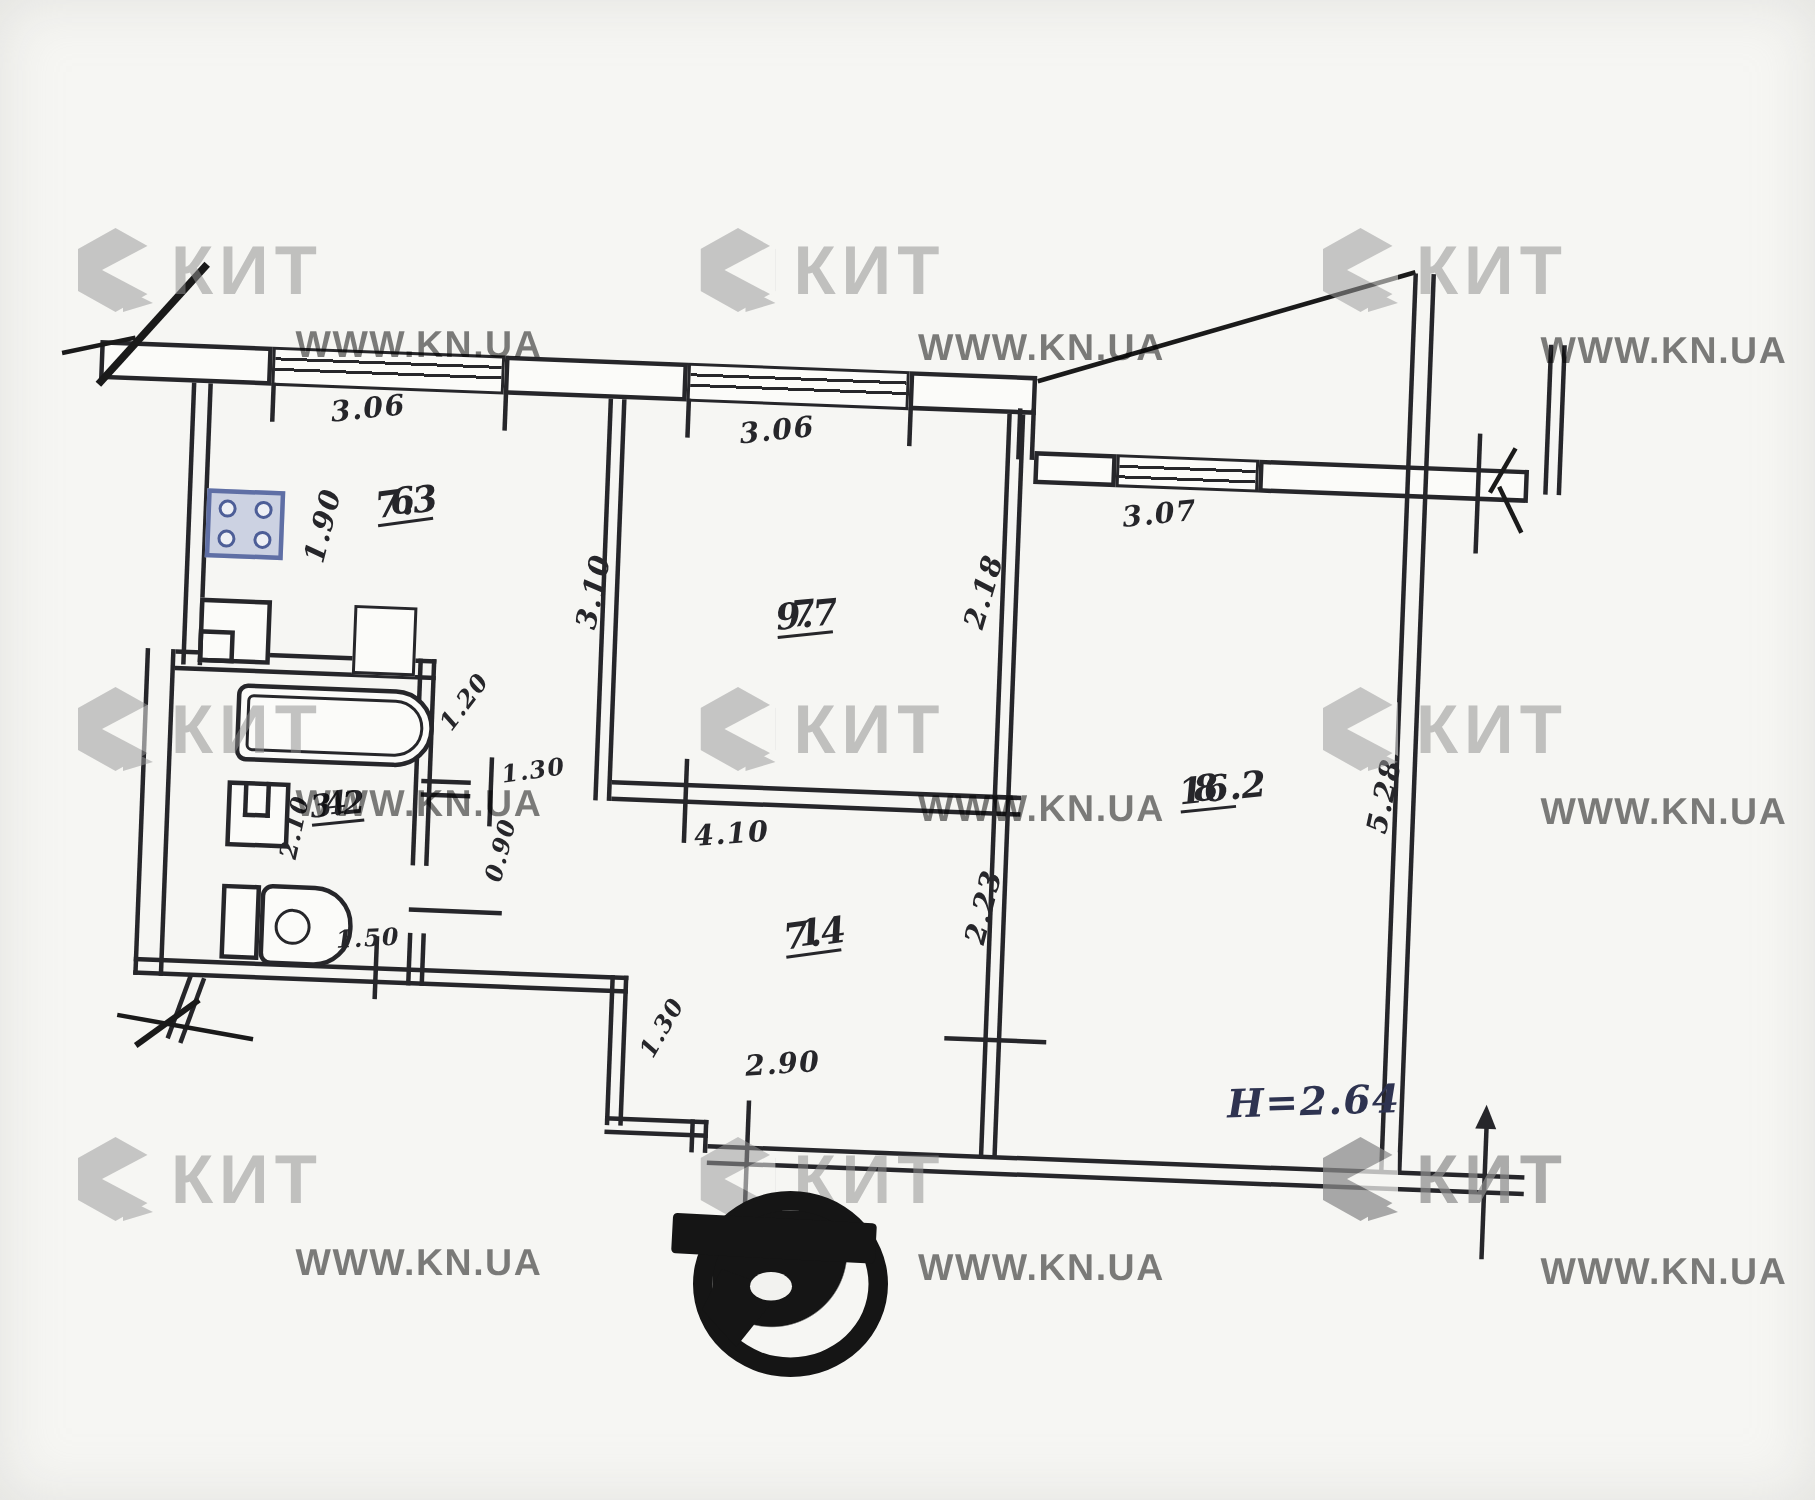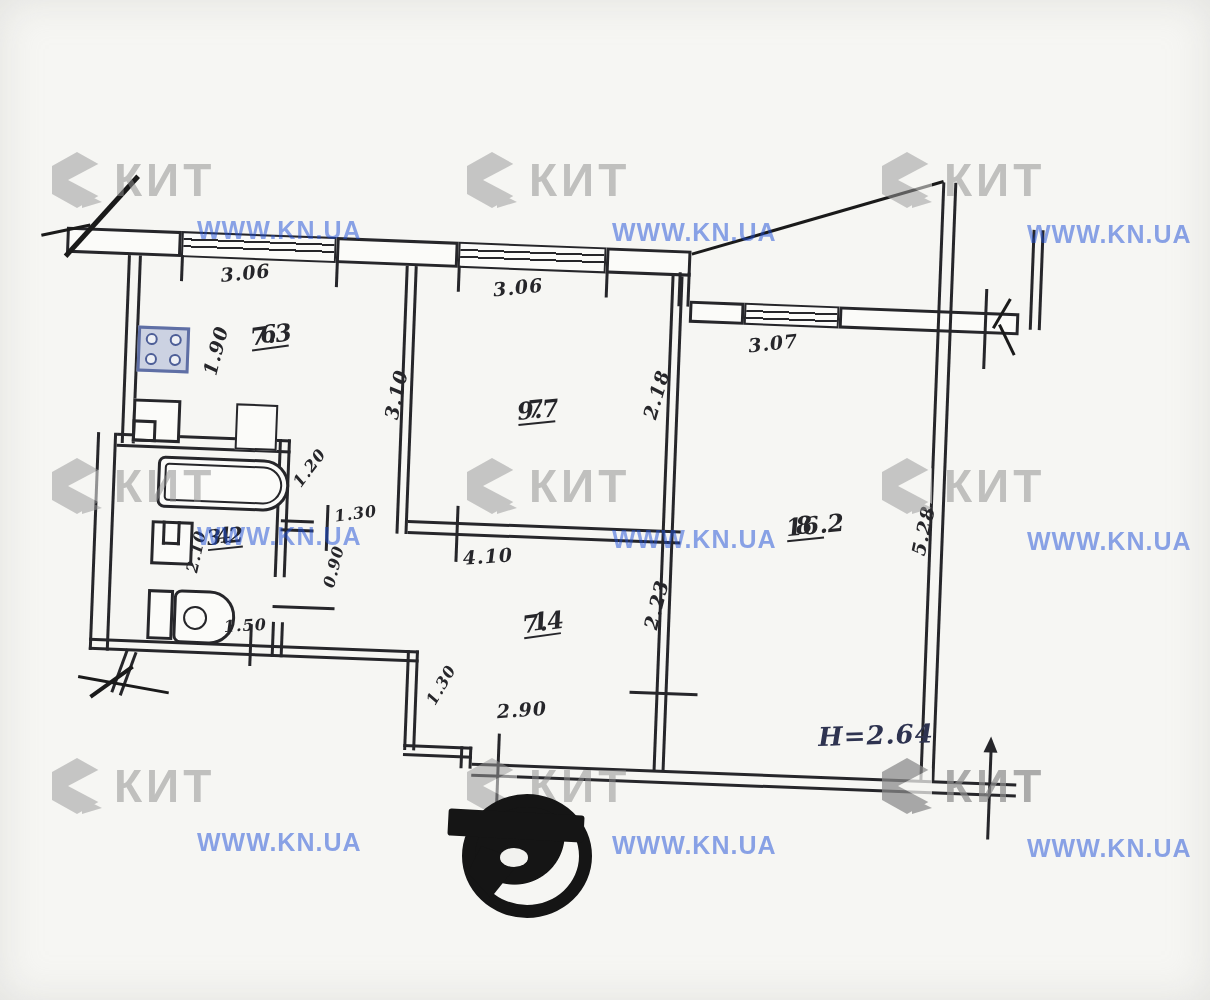--- a/index.html
+++ b/index.html
@@ -30,21 +30,21 @@
   .stove{border:3px solid #5f6fa5;background:#ccd2e2;}
   .burner{position:absolute;width:12px;height:12px;border:2.5px solid #4d5e97;border-radius:50%;background:#eef0f5;}
   .tub{border:3px solid #26262a;border-radius:8px 28px 28px 8px;background:#fbfbf9;}
   .tub::after{content:"";position:absolute;inset:4px;border:2px solid #26262a;border-radius:5px 22px 22px 5px;}
   .toilet-bowl{border:3px solid #26262a;border-radius:8px 26px 26px 8px;background:#fbfbf9;}
   .toilet-circle{border:2.5px solid #26262a;border-radius:50%;background:#fbfbf9;}
   .arrowhead{width:0;height:0;border-left:7px solid transparent;border-right:7px solid transparent;border-bottom:16px solid #26262a;}
   
   .wm-kit{position:absolute;display:flex;align-items:center;gap:12px;opacity:.52;z-index:3;pointer-events:none;}
   .wm-kit .kit-text{font:700 46px "Liberation Sans",sans-serif;color:#8f8f8f;letter-spacing:4px;}
-  .wm-site{position:absolute;font:700 25px "Liberation Sans",sans-serif;color:#1d4ed8;opacity:.5;letter-spacing:1px;z-index:3;pointer-events:none;}
+  .wm-site{position:absolute;font:700 25px "Liberation Sans",sans-serif;color:#000000;opacity:.5;letter-spacing:1px;z-index:3;pointer-events:none;}
   
   .stamp{position:absolute;z-index:4;}
   .stamp-circle{left:462px;top:794px;width:104px;height:98px;border:13px solid #151515;border-radius:50%;
     background:radial-gradient(circle at 38% 28%,#151515 0 52%,transparent 53%);}
   .stamp-spot{left:500px;top:848px;width:28px;height:19px;background:#f2f2ef;border-radius:50%;}
   .stamp-bar{left:448px;top:812px;width:136px;height:27px;background:#151515;border-radius:3px;transform:rotate(3deg);}
   .stamp-tail{left:468px;top:846px;width:60px;height:52px;background:#151515;
     clip-path:polygon(22% 0,88% 28%,38% 100%,0 52%);}
 </style>
 </head>

